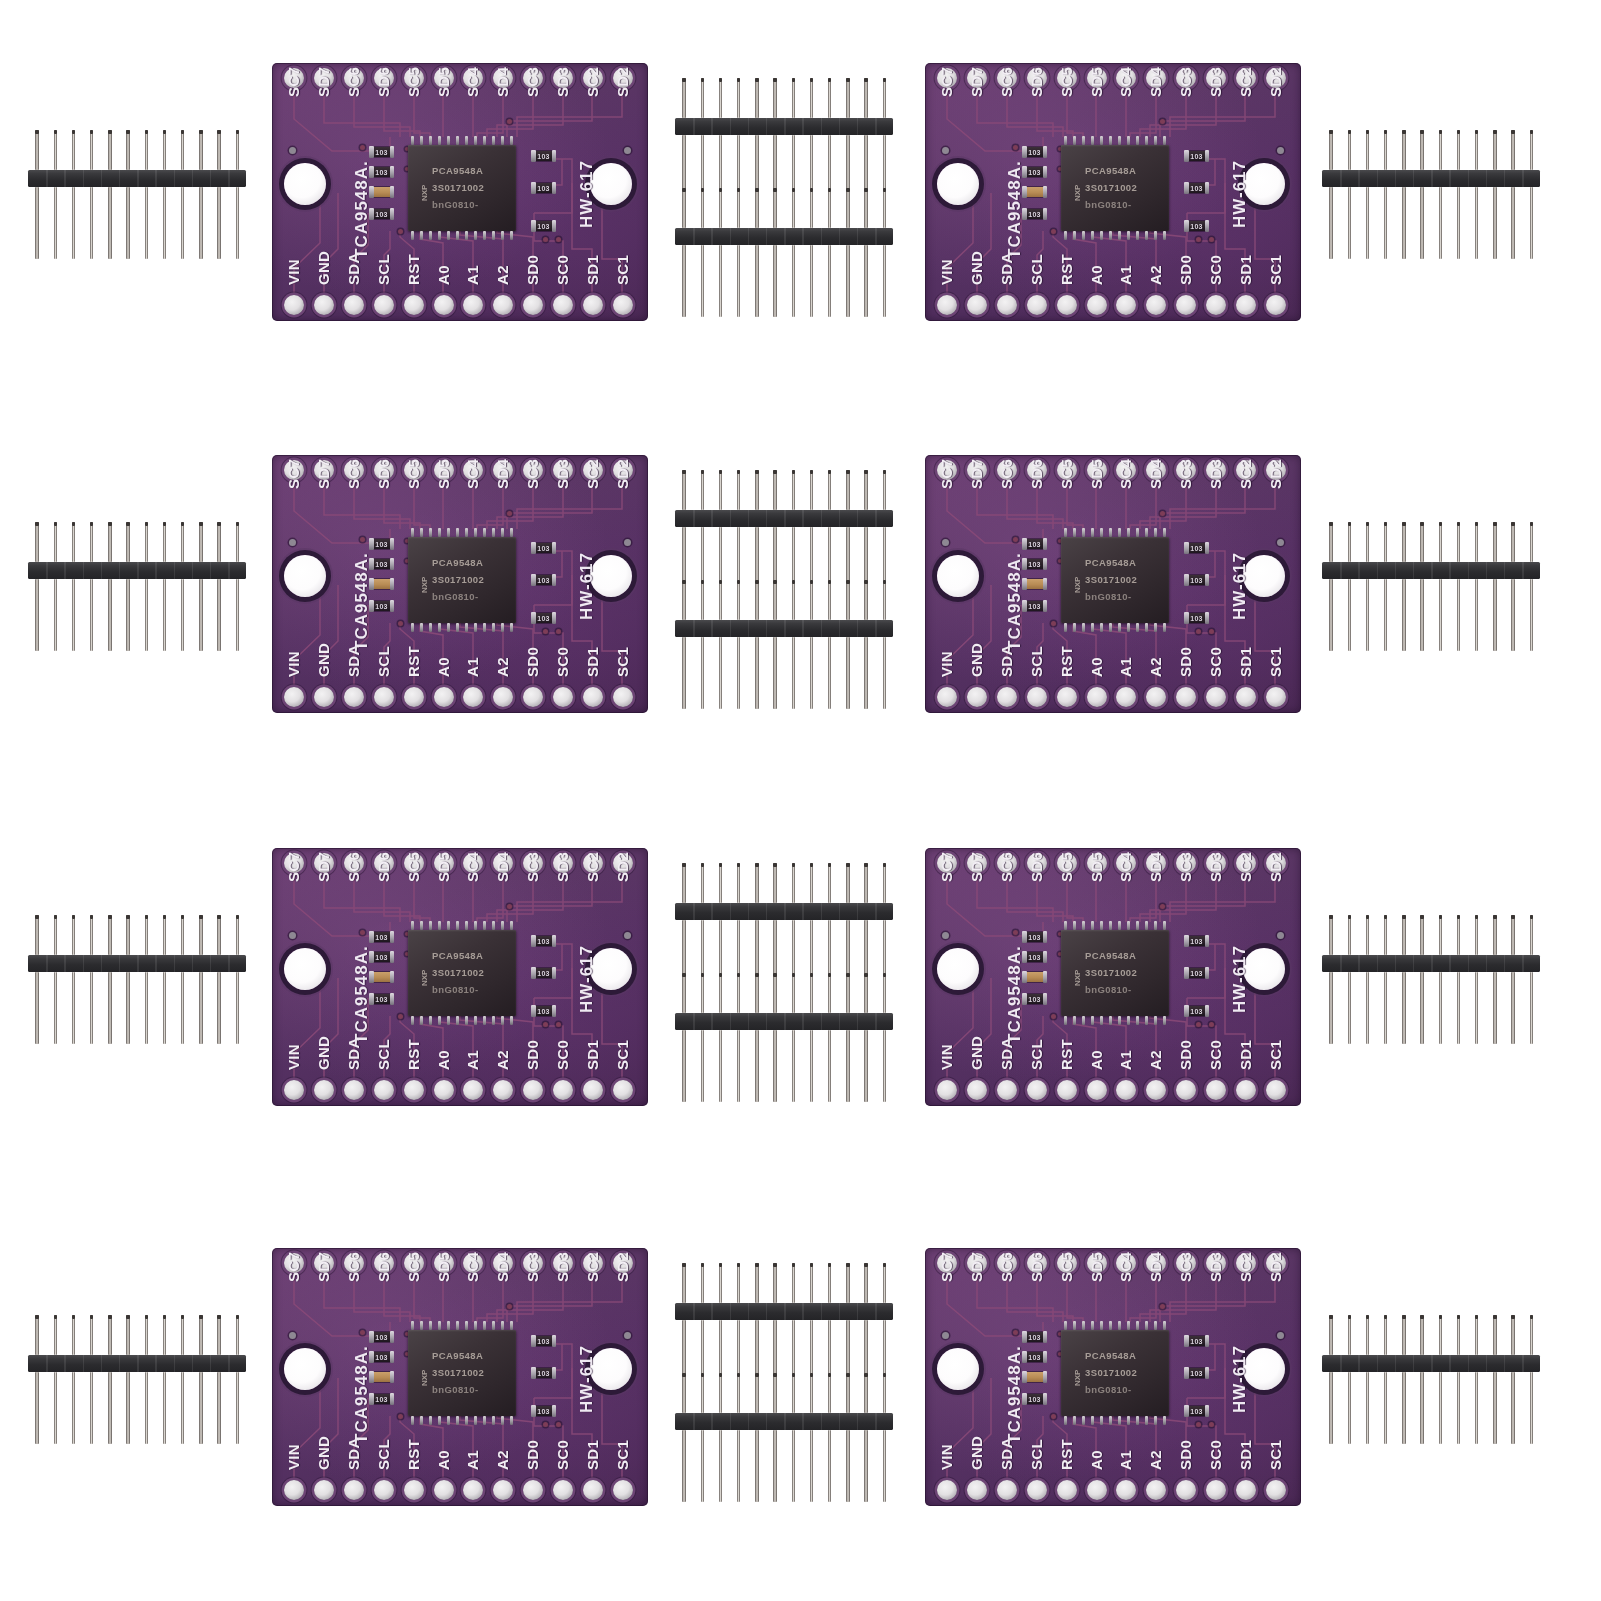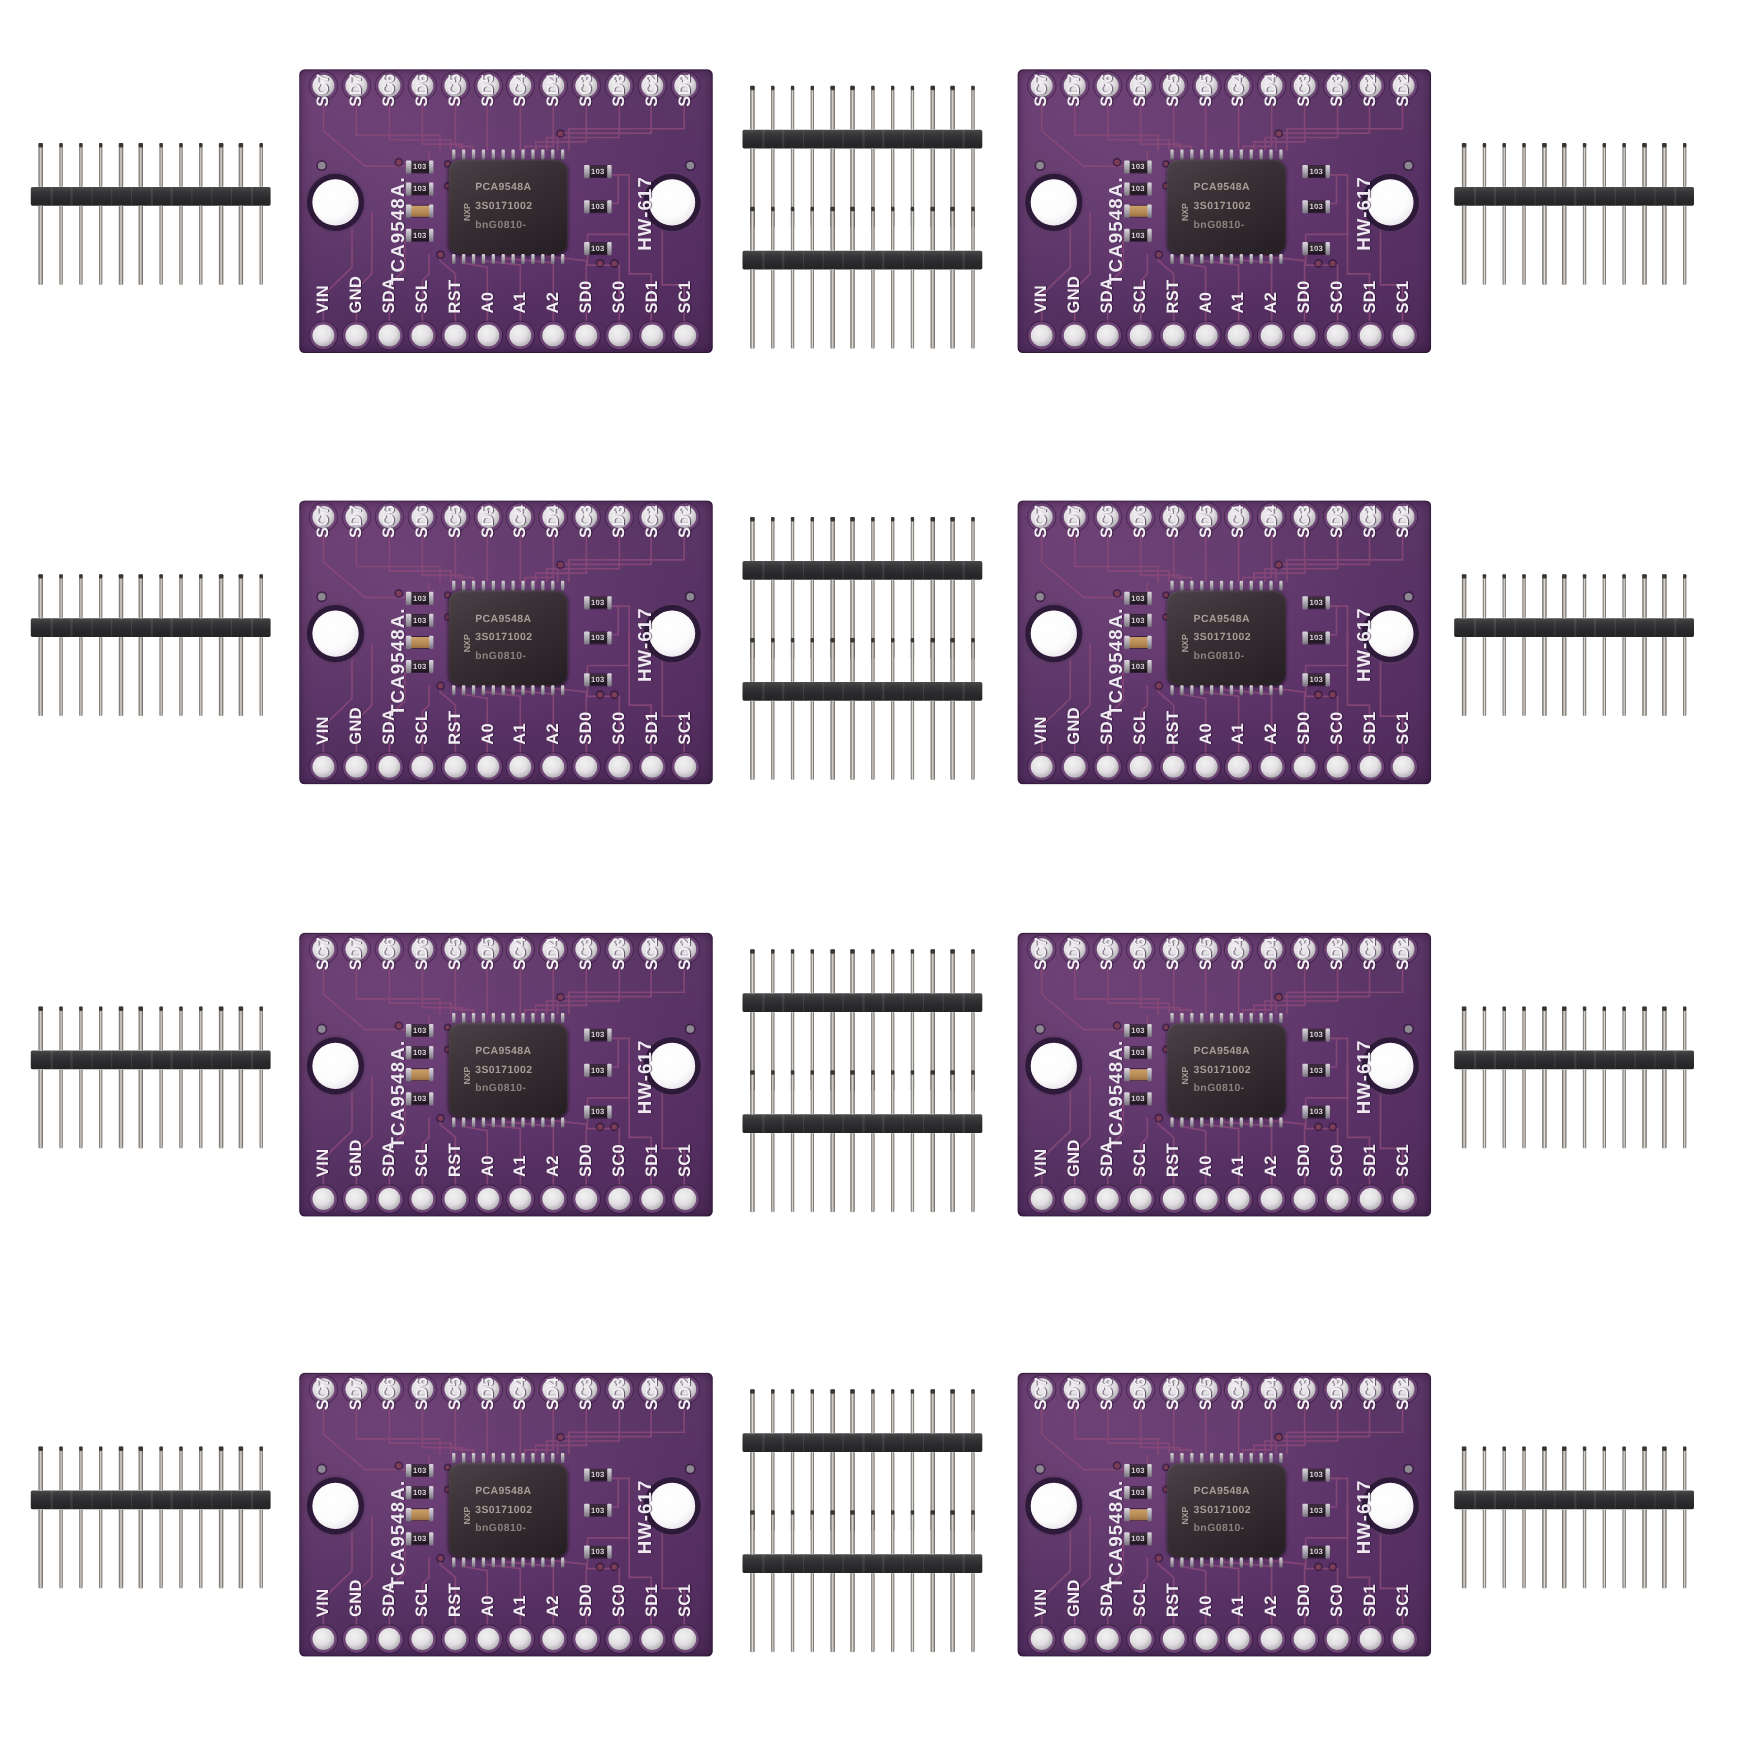--- a/index.html
+++ b/index.html
@@ -58,21 +58,21 @@
   .silkv{
     position:absolute;color:#efe9f2;font-weight:bold;font-size:17px;
     letter-spacing:1px;transform-origin:left top;transform:rotate(-90deg);
     white-space:nowrap;text-shadow:0 1px 1px rgba(30,10,40,.6);
   }
 
   
   .chip{
     position:absolute;
     background:linear-gradient(150deg,#4a4246 0%,#3a3136 38%,#2f272c 70%,#241d22 100%);
-    border-radius:11px;
+    border-radius:1px;
     box-shadow:0 1px 3px rgba(0,0,0,.6), inset 0 1px 2px rgba(255,255,255,.10);
   }
   .chiptxt{
     position:absolute;color:#b0a69f;font-size:9.5px;font-weight:bold;
     letter-spacing:.4px;white-space:nowrap;opacity:.92;
     font-family:"Liberation Sans", sans-serif;
   }
   .chiptxt.nxp{transform-origin:left top;transform:rotate(-90deg);font-size:8px;letter-spacing:0;}
   .chiplegs{position:absolute;display:flex;justify-content:space-between;}
   .leg{width:3px;height:9px;background:linear-gradient(180deg,#d8d4d8,#9d99a0 60%,#6f6b74);border-radius:1px;}

